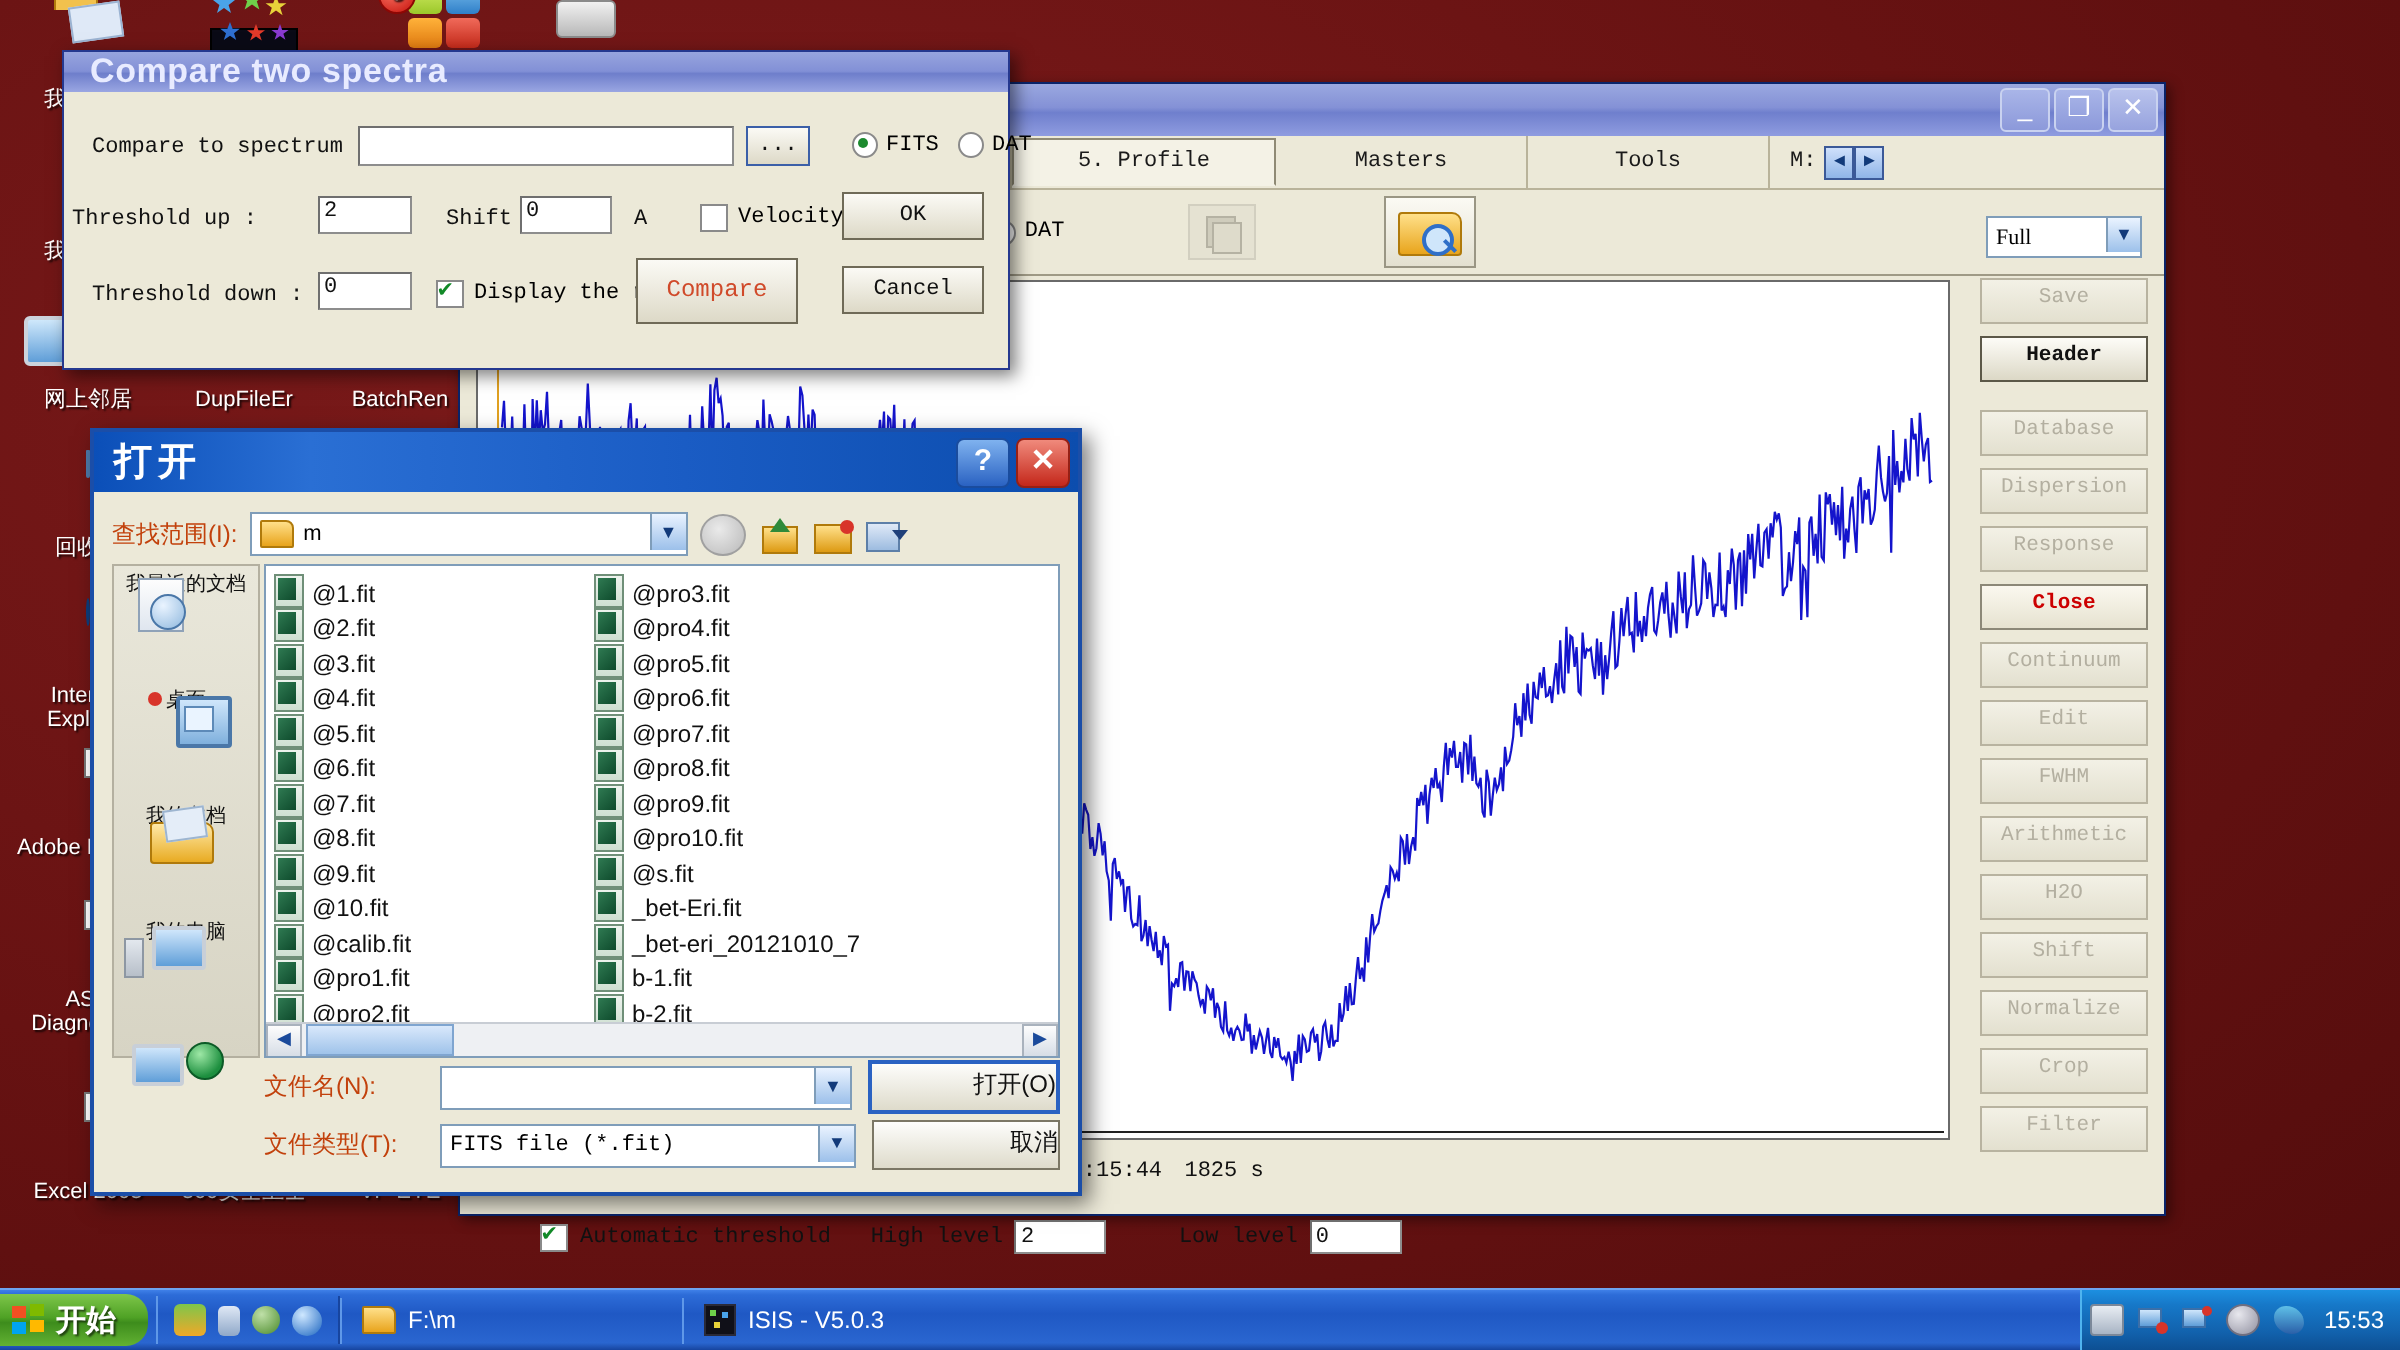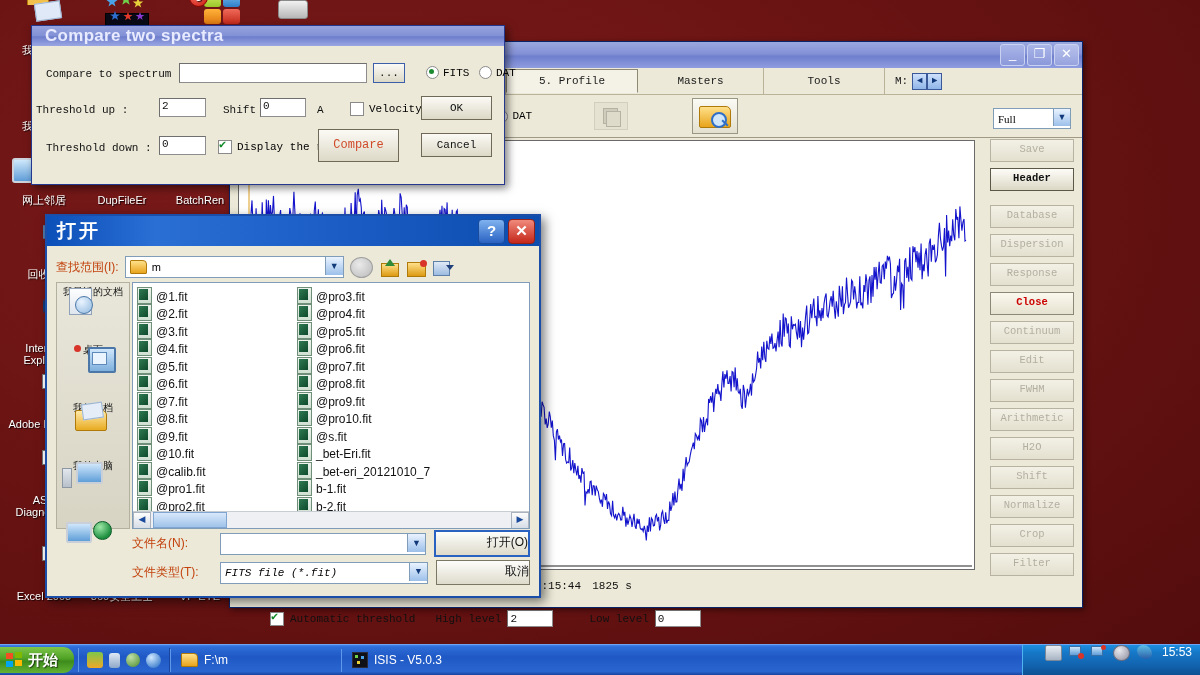--- a/index.html
+++ b/index.html
@@ -158,21 +158,21 @@
       border-top:1px solid #6ea4f0;display:flex;align-items:center;}
   #start{height:26px;margin:2px 0 2px 0;padding:0 16px 0 6px;display:flex;align-items:center;gap:5px;
       background:linear-gradient(#7ec64a 0%,#4fa225 45%,#3d8c1c 55%,#63b233 100%);
       border-radius:0 11px 11px 0;color:#fff;font-size:15px;font-weight:bold;text-shadow:1px 1px 1px rgba(0,0,0,.6);}
   .winlogo{width:17px;height:16px;position:relative;}
   .winlogo i{position:absolute;width:7px;height:6px;display:block;}
   #quicklaunch{display:flex;align-items:center;gap:6px;padding:0 8px;margin-left:4px;height:24px;
       border-left:1px solid #5f98e8;border-right:1px solid #17459f;}
   .tbitem{display:flex;align-items:center;gap:6px;height:23px;padding:0 10px;color:#fff;font-size:12px;
       border-left:1px solid #5f98e8;}
-  #tray{margin-left:auto;display:flex;gap:7px;height:30px;padding:0 8px 0 22px;
+  #tray{margin-left:auto;display:flex;align-items:center;gap:7px;height:30px;padding:0 8px 0 4px;
       background:linear-gradient(#1d8fe0 0%,#1678c8 25%,#1262ad 70%,#0d4f92 100%);
       border-left:1px solid #4fb4ef;color:#fff;font-size:12px;}
   .trayico{width:15px;height:14px;position:relative;}
 </style>
 </head>
 <body>
 
 <div id="desktop">
 
   <div class="dicon" style="left:88px;top:-8px;">
@@ -603,21 +603,21 @@
       <span class="zh" style="width:80px;">文件名(N):</span>
       <span class="combo" style="flex:1;max-width:216px;">
         <span></span>
         <span class="arw">▼</span>
       </span>
       <span class="obtn def">打开(O)</span>
     </div>
 
     <div class="bottomrow" style="bottom:6px;">
       <span class="zh" style="width:80px;">文件类型(T):</span>
-      <span class="combo" style="flex:1;max-width:216px;font-family:'Liberation Mono',monospace;font-style:italic;">
+      <span class="combo" style="flex:1;max-width:216px;font-family:'Liberation Mono',monospace;">
         <span>FITS file (*.fit)</span>
         <span class="arw">▼</span>
       </span>
       <span class="obtn">取消</span>
     </div>
   </div>
 </div>
 
 <div id="taskbar">
   <div id="start">

